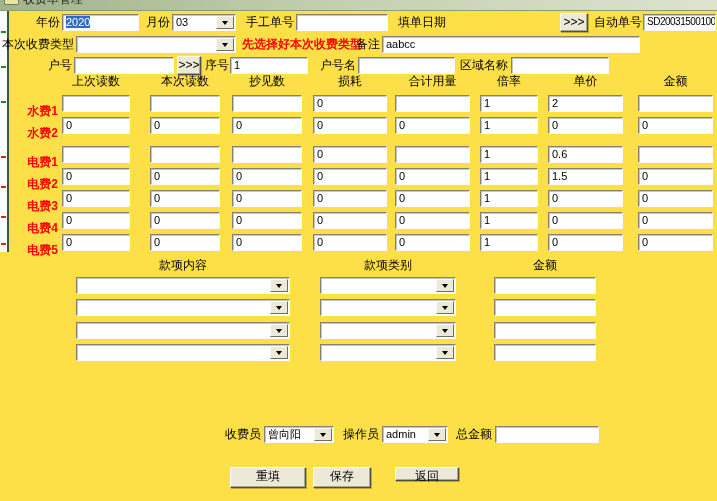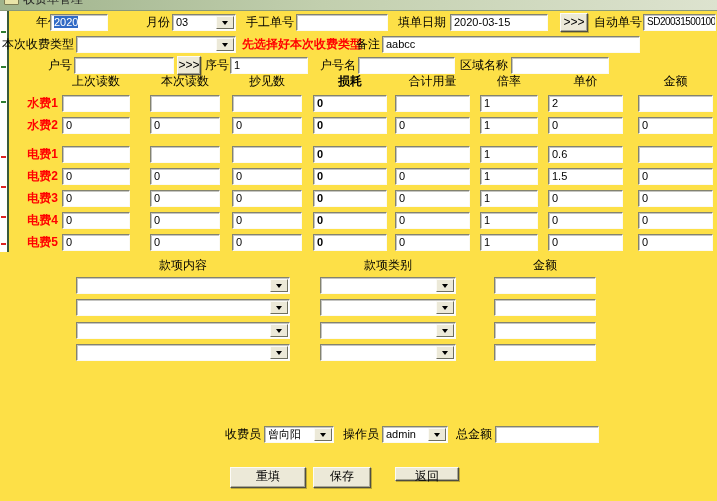--- a/index.html
+++ b/index.html
@@ -40,26 +40,26 @@
   .btn{
     position:absolute; box-sizing:border-box; background:#ece9d8;
     border:1px solid; border-color:#fcfbf6 #4e4e44 #4e4e44 #fcfbf6;
     box-shadow:inset -1px -1px 0 #a9a795, 1px 1px 0 rgba(0,0,0,.25);
     text-align:center; font-size:12px; line-height:17px; cursor:pointer;
   }
   .sel{background:#316ac5; color:#fff;}
   .hdr{position:absolute; text-align:center; line-height:14px;}
   
   .mrow{position:absolute; left:0; width:717px; height:17px;}
-  .mlabel{position:absolute; left:14px; width:44px; text-align:right; line-height:17px;}
+  .mlabel{position:absolute; left:14px; width:44px; text-align:right; line-height:17px;margin-top:8px;}
   .cell{top:0;}
   .c1{left:62px;  width:68px;}
   .c2{left:150px; width:70px;}
   .c3{left:232px; width:70px;}
-  .c4{left:313px; width:74px;font-weight:bold;}
+  .c4{left:313px; width:74px;}
   .c5{left:395px; width:75px;}
   .c6{left:480px; width:58px;}
   .c7{left:548px; width:75px;}
   .c8{left:638px; width:75px;}
   .r1{top:95px;} .r2{top:117px;} .r3{top:146px;border-radius:7px;} .r4{top:168px;}
   .r5{top:190px;} .r6{top:212px;} .r7{top:234px;padding-left:20px;}
   
   .prow{position:absolute; left:0; width:717px; height:17px;}
   .p1{top:277px;} .p2{top:299px;} .p3{top:322px;} .p4{top:344px;}
   .pc1{left:76px; width:214px;}
@@ -81,32 +81,31 @@
     <span class="frag g" style="top:20px"></span>
     <span class="frag g" style="top:55px"></span>
     <span class="frag g" style="top:90px"></span>
     <span class="frag r" style="top:145px"></span>
     <span class="frag r" style="top:175px"></span>
     <span class="frag r" style="top:205px"></span>
     <span class="frag r" style="top:232px"></span>
   </div>
 
   <span class="lbl" style="left:36px;top:14px">年份</span>
-  <div class="field" style="left:50px;top:14px;width:58px"><span class="sel">2020</span></div>
+  <div class="field" style="left:62px;top:14px;width:77px"><span class="sel">2020</span></div>
   <span class="lbl" style="left:146px;top:14px">月份</span>
   <div class="field combo" style="left:172px;top:14px;width:64px">
     <span>03</span>
     <span class="arrow-btn">
         <i class="tri"></i>
       </span>
   </div>
   <span class="lbl" style="left:246px;top:14px">手工单号</span>
   <div class="field" style="left:296px;top:14px;width:92px"></div>
   <span class="lbl" style="left:398px;top:14px">填单日期</span>
-  <div class="field" style="left:450px;top:14px;width:98px">2020-03-15</div>
   <div class="btn" style="left:560px;top:13px;width:28px;height:19px">&gt;&gt;&gt;</div>
   <span class="lbl" style="left:594px;top:14px">自动单号</span>
   <div class="field mono" style="left:643px;top:14px;width:73px;line-height:14px">SD2003150010001</div>
 
   <span class="lbl" style="left:2px;top:36px">本次收费类型</span>
   <div class="field combo" style="left:76px;top:36px;width:160px">
     <span></span>
     <span class="arrow-btn">
         <i class="tri"></i>
       </span>

